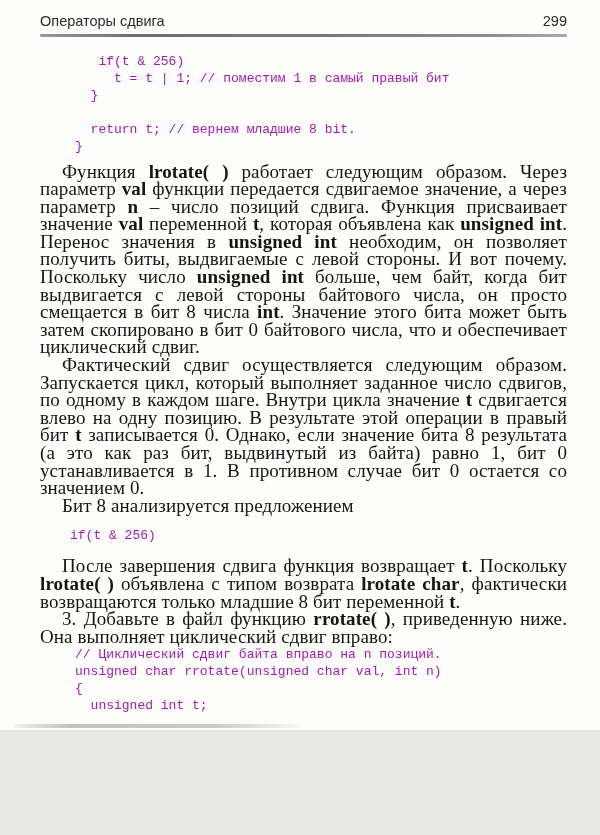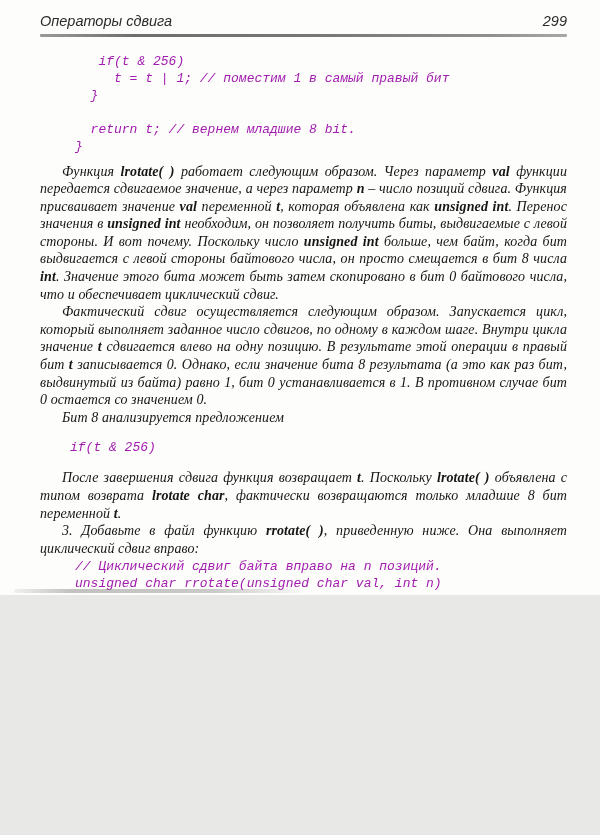--- a/index.html
+++ b/index.html
@@ -1,27 +1,26 @@
 <!DOCTYPE html>
 <html lang="ru"><head>
 <meta charset="utf-8">
 <style>
   html, body { margin: 0; padding: 0; }
   body { background: #e8e8e6; }
   .page {
     position: relative;
     width: 600px;
-    height: 595px;
+    height: 730px;
     margin: 0 auto;
     background: #fdfdfb;
     color: #181716;
     font-family: "Liberation Serif", serif;
     overflow: hidden;
     box-sizing: border-box;
-    font-style: italic;
   }
   .content {
     padding: 13px 33px 0 40px;
   }
   
   .running-header {
     display: flex;
     justify-content: space-between;
     align-items: baseline;
     font-family: "Liberation Sans", sans-serif;
@@ -43,21 +42,21 @@
     color: #a21caf;
     white-space: pre;
   }
   #code-top    { margin: 16px 0 8px 35px; }
   #code-if     { margin: 13px 0 13px 30px; }
   #code-bottom { margin: 1px 0 0 35px; }
   
   p.body-text {
     margin: 0;
     text-align: justify;
-    font-size: 14px;
+    font-size: 19px;
     line-height: 17.6px;
     letter-spacing: 0.1px;
     color: #161514;
   }
   p.body-text b { font-weight: bold; }
   p.indent { text-indent: 22px; }
   
   .scan-smudge {
     position: absolute;
     left: 14px;

